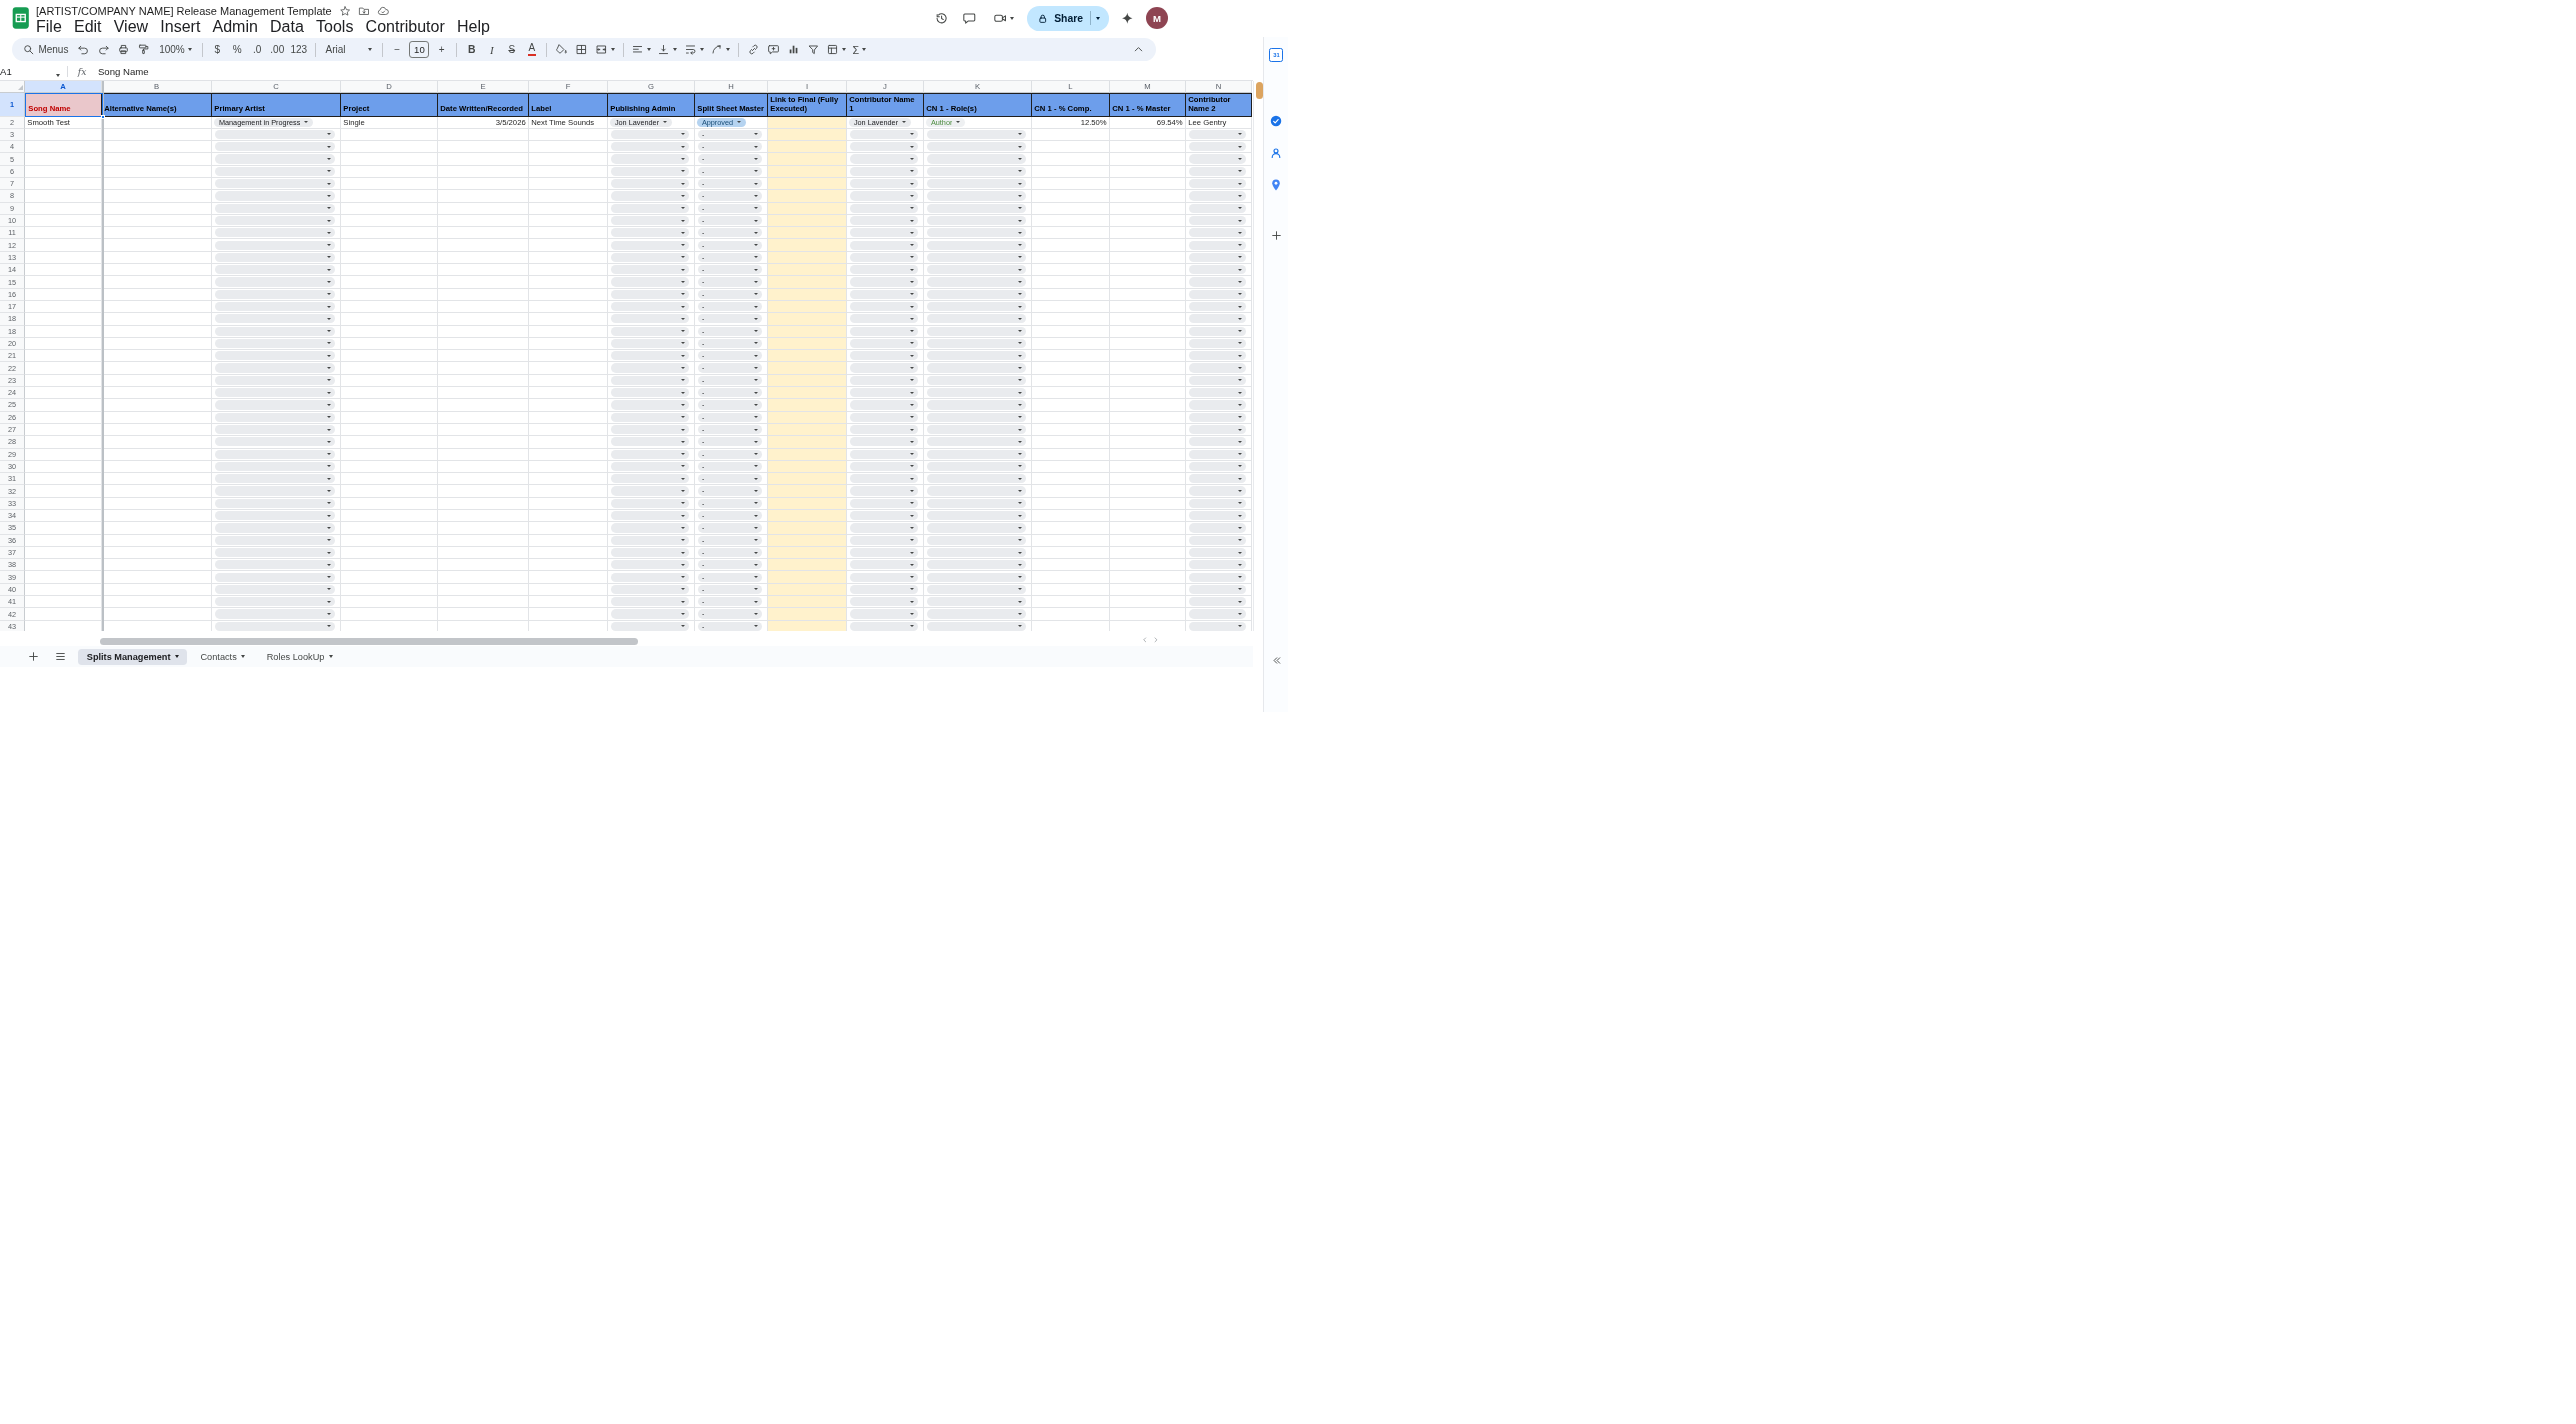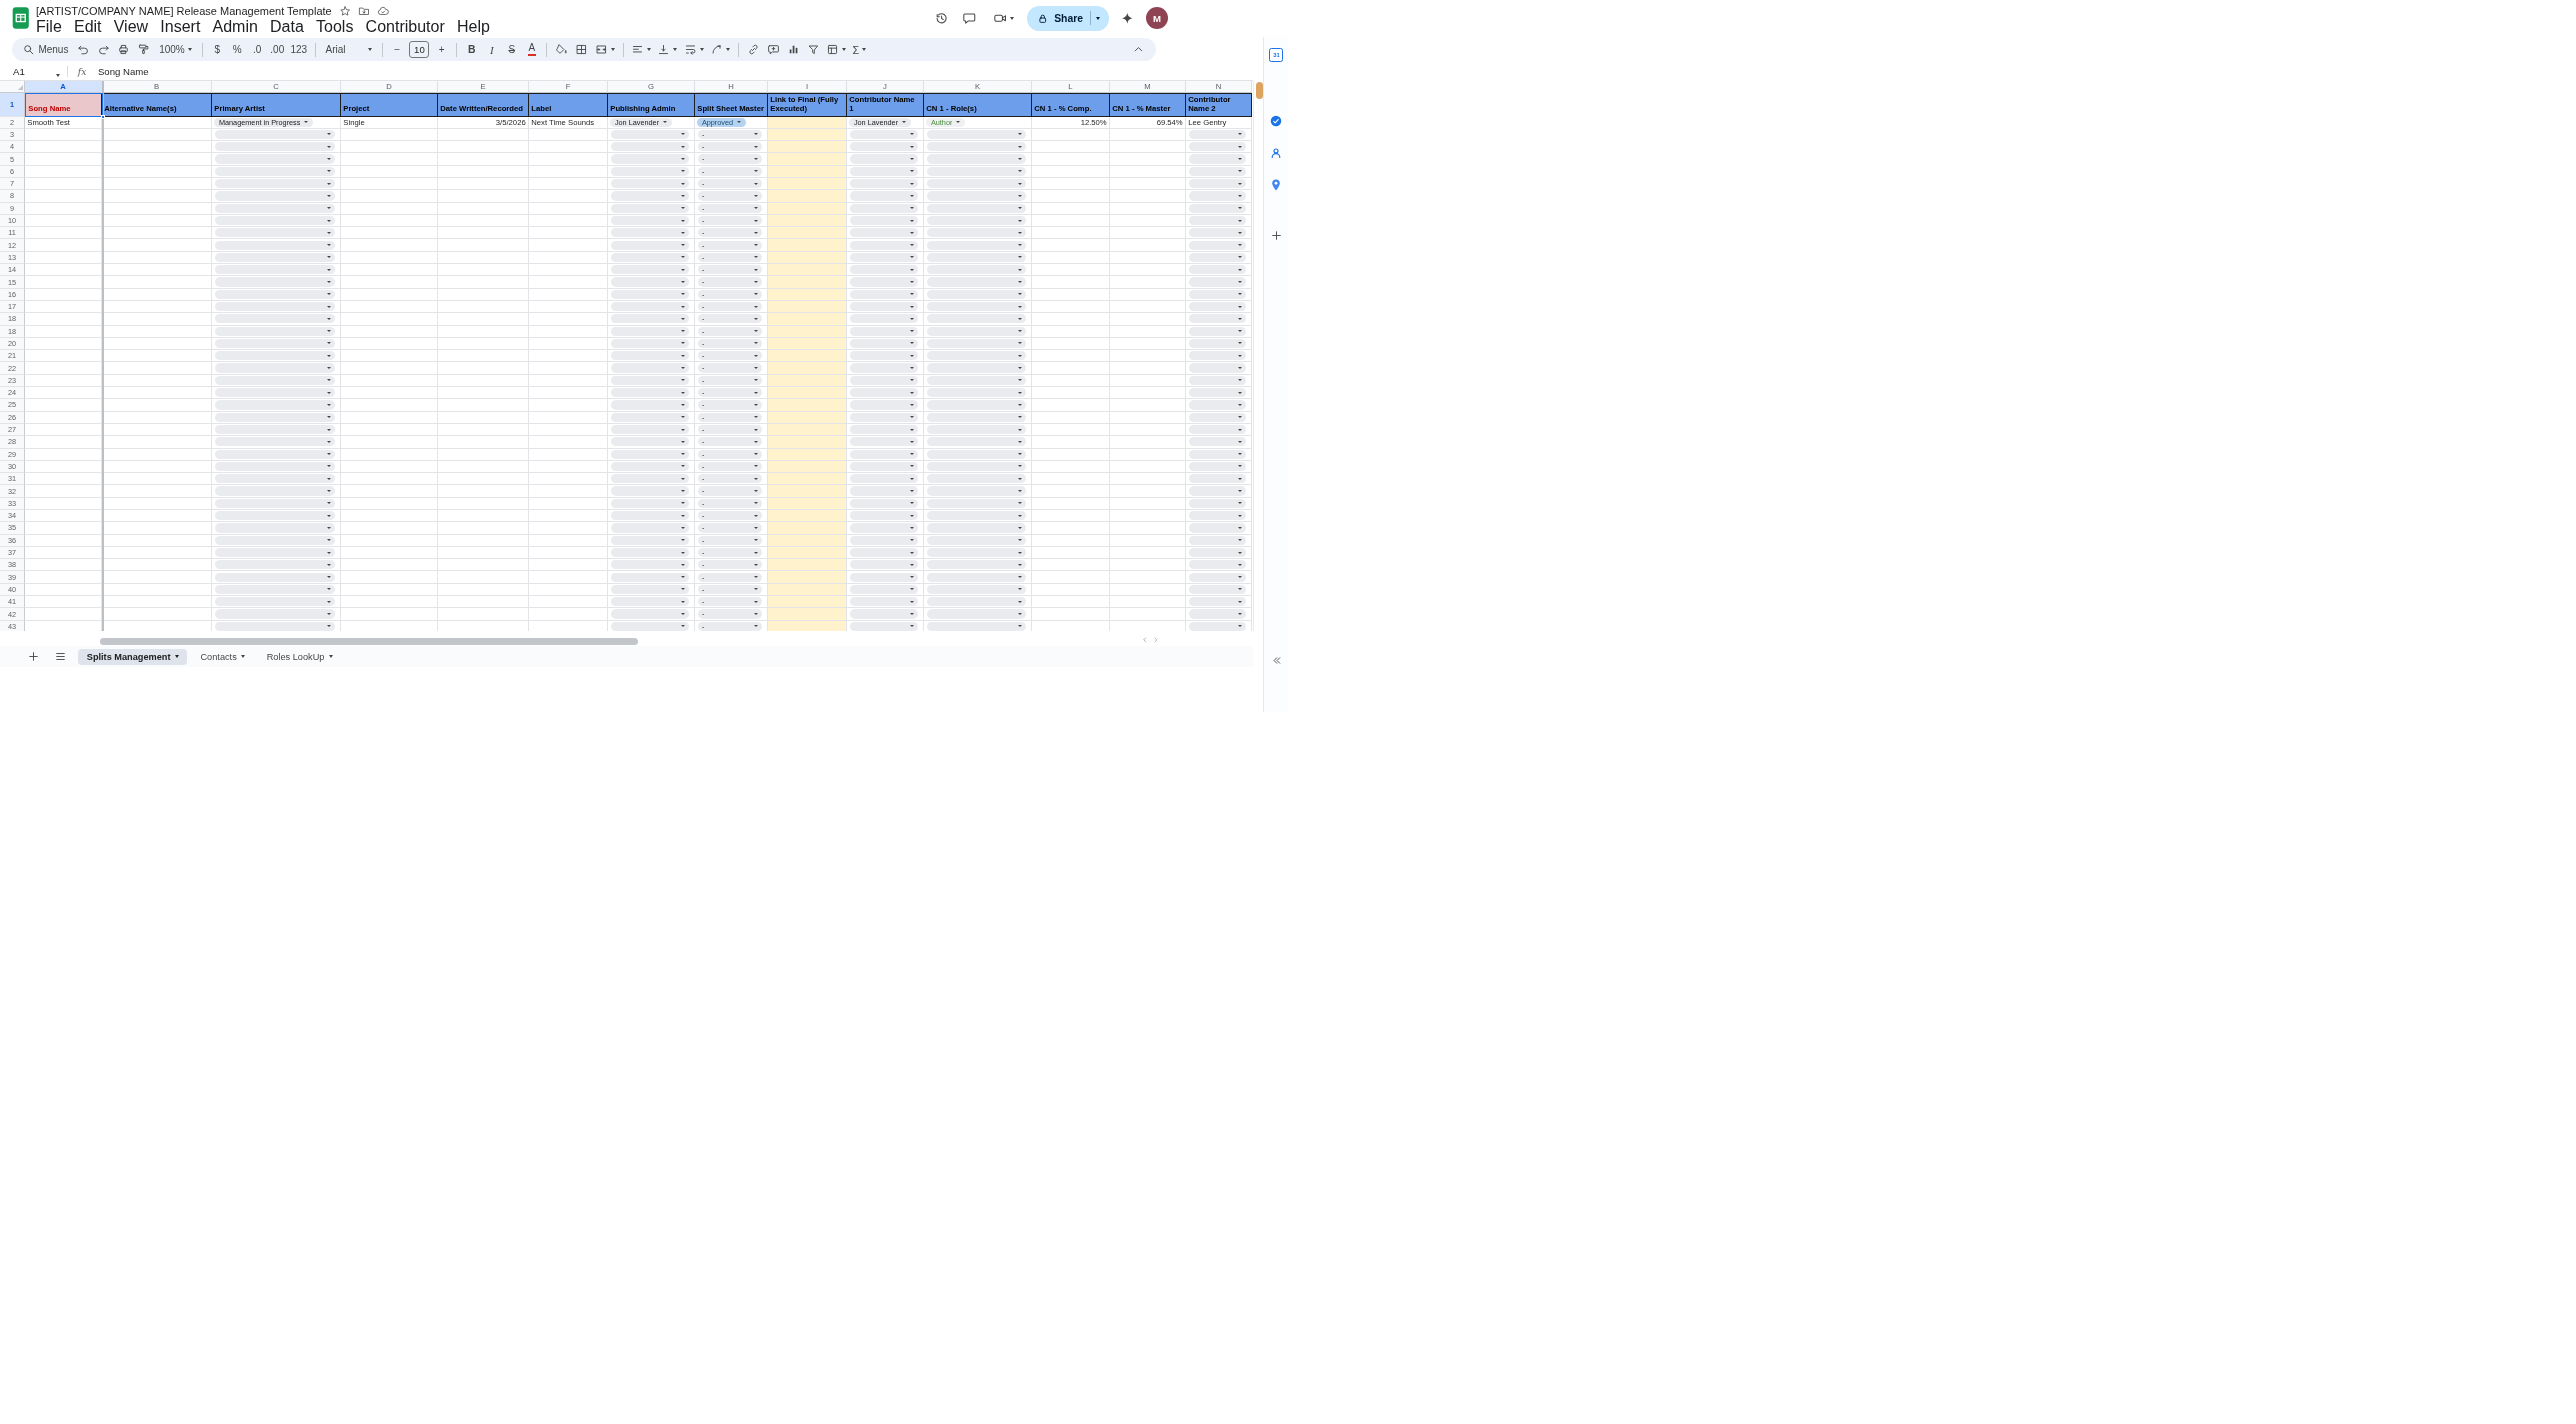--- a/index.html
+++ b/index.html
@@ -40,21 +40,21 @@
   .tbtn.s{text-decoration:line-through;}
   .tc-a{border-bottom:2.3px solid #d93025;line-height:1.05;padding:0 0.8px;font-size:10px;}
   .size-box{width:20px;height:17px;border:0.8px solid #747775;border-radius:3.1px;font-size:9.6px;color:#1f1f1f;display:flex;align-items:center;justify-content:center;margin:0 2.3px;flex:none;}
   .tdiv{width:0.8px;height:14px;background:#c4c7cc;margin:0 4.6px;flex:none;}
   .sigma{font-size:10.7px;}
   .font-sel{min-width:57px;justify-content:space-between;}
   .collapse{margin-left:auto;}
 
   
   .formulabar{position:absolute;left:0;top:63px;width:1253px;height:17.6px;display:flex;align-items:center;border-bottom:0.8px solid #e0e2e6;background:#fff;}
-  .namebox{width:67px;display:flex;align-items:flex-end;justify-content:space-between;padding:0 7px 0 13px;font-size:9.6px;color:#202124;flex:none;}
+  .namebox{width:67px;display:flex;align-items:flex-end;justify-content:space-between;padding:0 7px 0 0;font-size:9.6px;color:#202124;flex:none;}
   .fdiv{width:0.8px;height:10.7px;background:#dadce0;flex:none;}
   .fx{font-family:"DejaVu Serif","Liberation Serif",serif;font-style:italic;color:#5f6368;font-size:9.2px;margin:0 11.5px 0 10px;flex:none;}
   .fvalue{font-size:9.6px;color:#1f1f1f;}
 
   
   .gridarea{position:absolute;left:0;top:81px;width:1253px;height:550px;overflow:hidden;background:#fff;}
   .colheads{display:flex;height:11.5px;}
   .corner{width:25px;height:11.5px;background:#f8f9fa;border-right:0.8px solid #c8ccd0;border-bottom:0.8px solid #c8ccd0;position:relative;flex:none;}
   .corner:after{content:"";position:absolute;right:1.5px;bottom:1.5px;border-left:5.4px solid transparent;border-bottom:5.4px solid #c2c6ca;}
   .colhead{height:11.5px;background:#f8f9fa;border-right:0.8px solid #dcdfe3;border-bottom:0.8px solid #c8ccd0;font-size:7.7px;color:#575d66;display:flex;align-items:center;justify-content:center;flex:none;}

